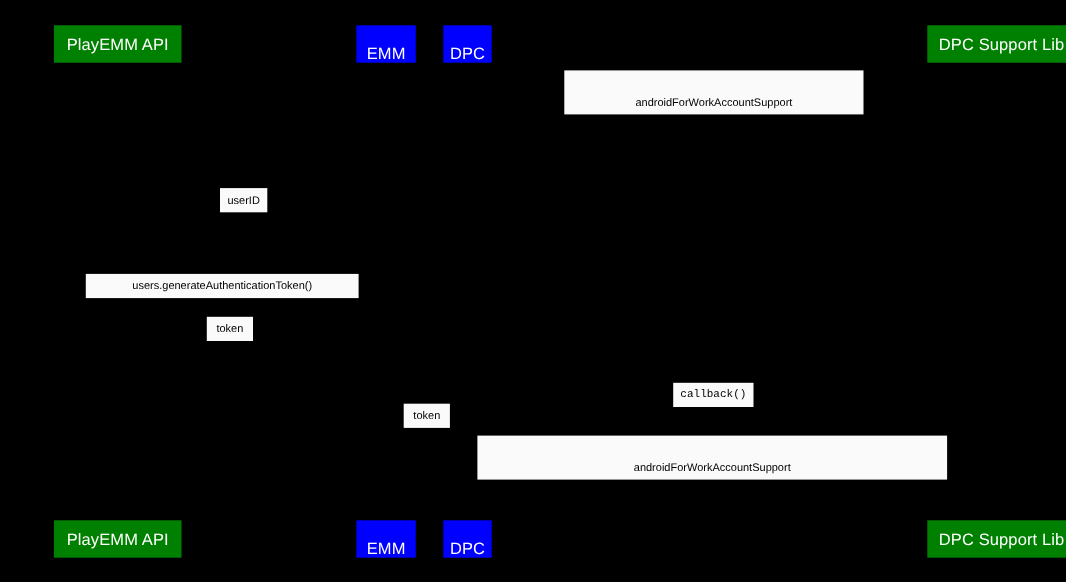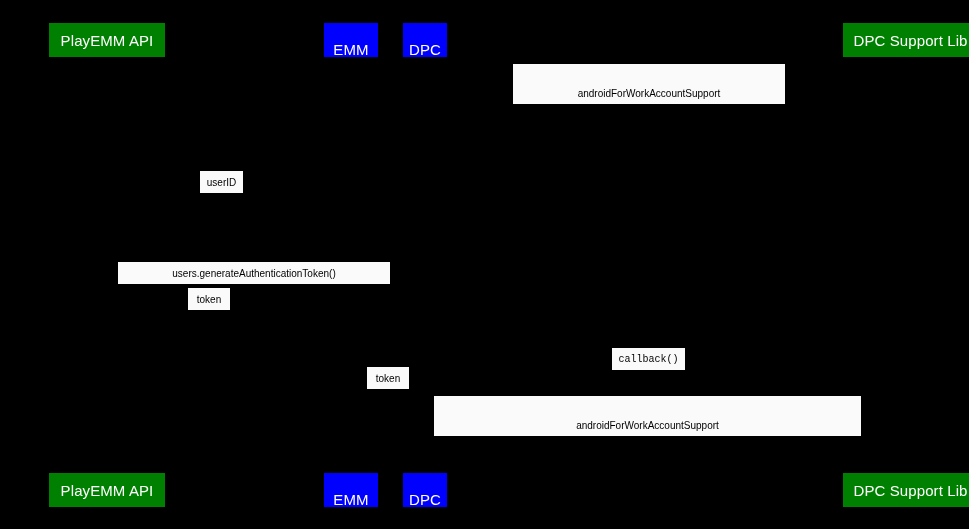--- a/index.html
+++ b/index.html
@@ -83,21 +83,21 @@
     <span class="line">androidForWorkAccountSupport</span>
     <span class="line">.ensureWorkingEnvironment(callback)</span>
   </div>
 
 
   <div class="msg-label" style="left:188px; top:171px; width:43px; height:22px;margin-left:12px;">
     <span>userID</span>
   </div>
 
 
-  <div class="msg-label" style="left:78px; top:262px; width:272px; height:22px;margin-left:40px;">
+  <div class="msg-label" style="left:78px; top:249px; width:248px; height:22px;">
     <span>users.generateAuthenticationToken()</span>
   </div>
 
   <div class="msg-label" style="left:188px; top:288px; width:42px; height:22px;">
     <span>token</span>
   </div>
 
   <div class="msg-label" style="left:612px; top:348px; width:73px; height:22px;font-family:Liberation Mono, monospace;">
     <span>callback()</span>
   </div>

